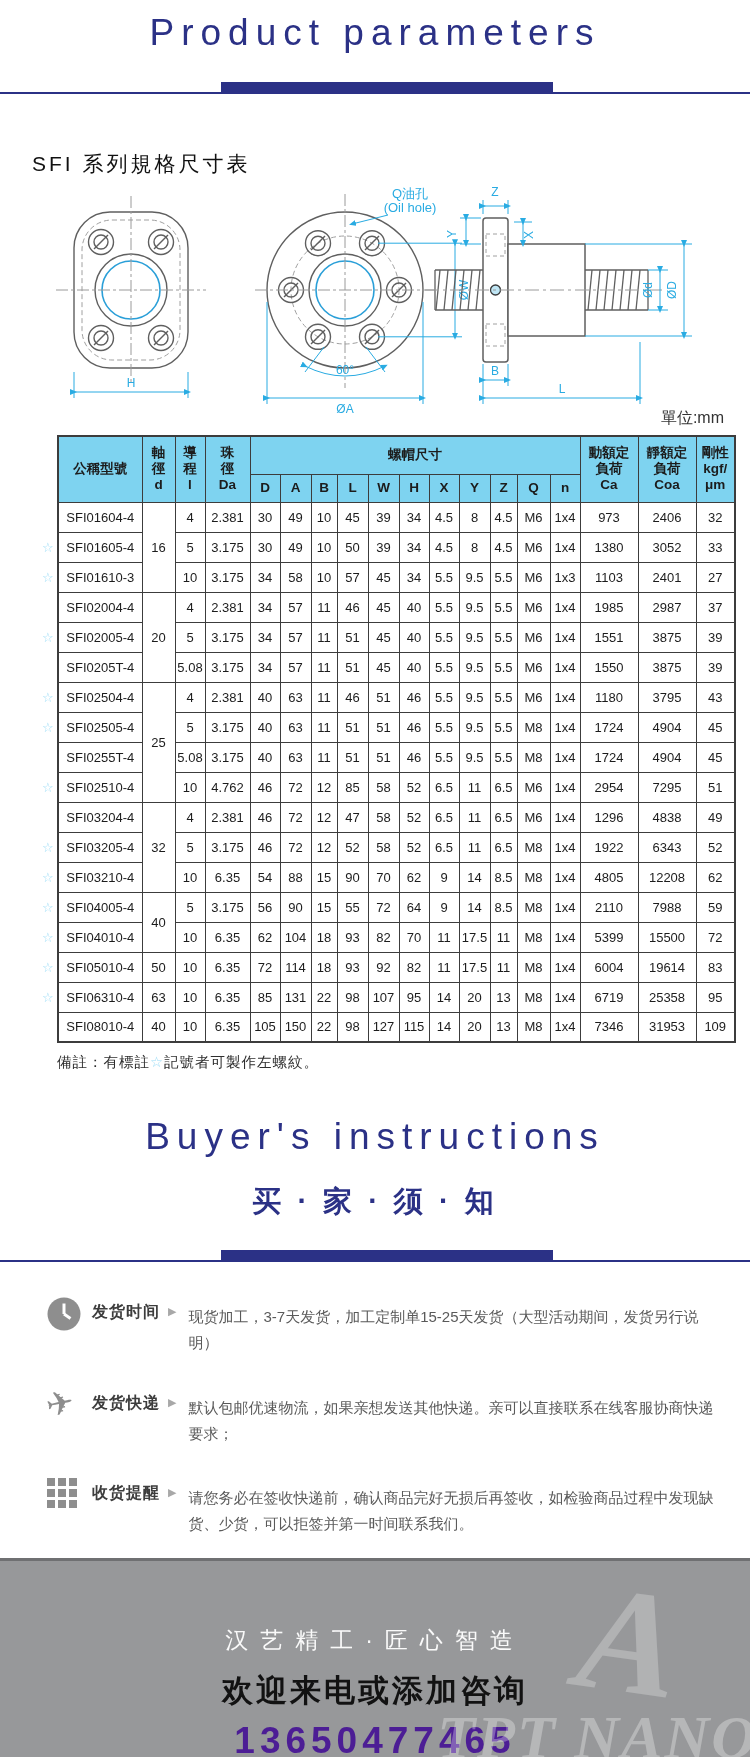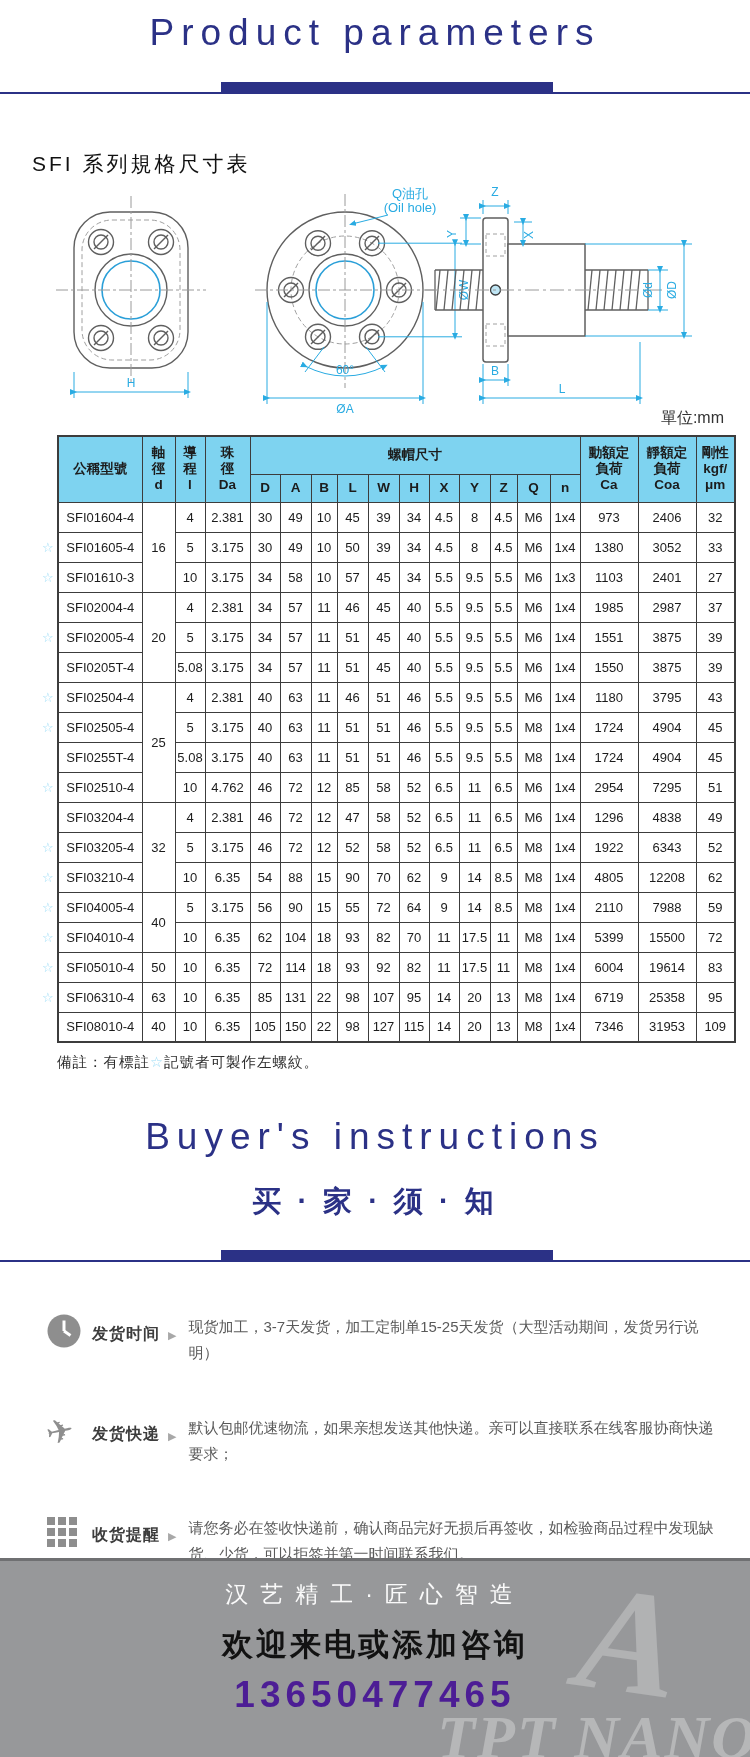--- a/index.html
+++ b/index.html
@@ -46,33 +46,33 @@
   td.td-merged { background:#ffffff !important; }
   td.td-model { position:relative; }
   .star { position:absolute; left:-17px; top:50%; transform:translateY(-50%);
           color:#9bdcf6; font-size:13px; }
   .footnote { margin:10px 0 0 57px; font-size:14.5px; color:#2e2e2e; letter-spacing:1px; }
   .footnote .fn-star { color:#9bdcf6; }
 
   
   .buyers-title-en { margin:44px 0 0 0; padding-top:0; }
   .instructions { margin:34px 0 0 46px; width:672px; }
-  .inst-row { display:flex; align-items:center; margin-bottom:30px; }
+  .inst-row { display:flex; align-items:flex-start; margin-bottom:30px; }
   .inst-icon { width:46px; flex:0 0 46px; display:flex; }
   .inst-label { flex:0 0 76px; font-weight:bold; font-size:16px; color:#3d3d3d; letter-spacing:1px; margin-top:6px; }
   .inst-arrow { color:#a8a8a8; font-size:11px; margin:9px 12px 0 0; }
-  .inst-text { flex:1; font-size:15px; color:#5a5a5a; line-height:1.75; margin-top:18px; }
+  .inst-text { flex:1; font-size:15px; color:#5a5a5a; line-height:1.75; margin-top:8px; }
   .plane-glyph { font-size:33px; color:#8e8e8e; display:inline-block; transform:rotate(-12deg); line-height:1; }
 
   
   .footer {
     position:absolute; left:0; right:0; top:1558px; bottom:0;
     background:#97989a; border-top:3px solid #6f7072; overflow:hidden;
   }
-  .footer .brand { padding-top:18px; text-align:center; color:#fafafa; font-size:23px; letter-spacing:12px; }
+  .footer .brand { padding-top:64px; text-align:center; color:#fafafa; font-size:23px; letter-spacing:12px; }
   .footer .welcome { margin-top:14px; text-align:center; font-size:31px; font-weight:bold; color:#121212; letter-spacing:3px; }
   .footer .phone { margin-top:8px; text-align:center; font-size:37px; font-weight:bold; color:#4c1d95; letter-spacing:5px; }
   .wm-a {
     position:absolute; right:70px; top:-6px;
     font-family:"Liberation Serif","DejaVu Serif",serif; font-style:italic; font-weight:bold;
     font-size:150px; color:rgba(255,255,255,0.25); transform:rotate(8deg); pointer-events:none;
   }
   .wm-text {
     position:absolute; right:-8px; bottom:-16px; white-space:nowrap;
     font-family:"Liberation Serif","DejaVu Serif",serif; font-style:italic; font-weight:bold;

